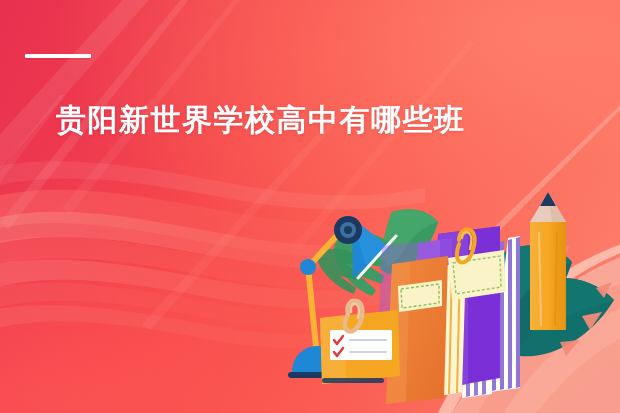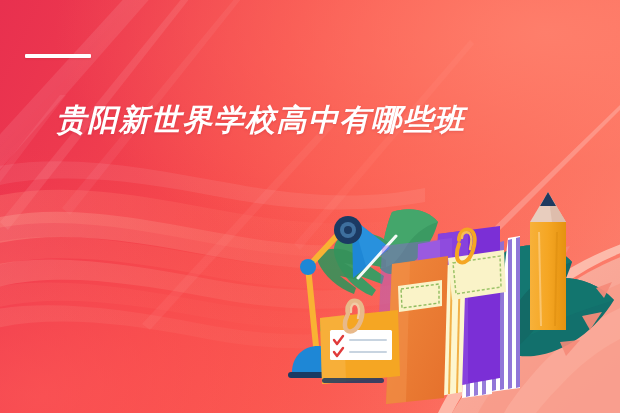--- a/index.html
+++ b/index.html
@@ -10,21 +10,20 @@
   body {
     font-family: "DejaVu Sans", "Liberation Sans", sans-serif;
   }
 
   #banner {
     position: relative;
     width: 620px;
     height: 413px;
     overflow: hidden;
     background: #f03a4b;
-    font-style: italic;
   }
 
   
   .bg-base {
     position: absolute;
     inset: 0;
     background: linear-gradient(115deg,
                 #e8304f 0%,
                 #ee3a4e 18%,
                 #f64a4c 38%,

